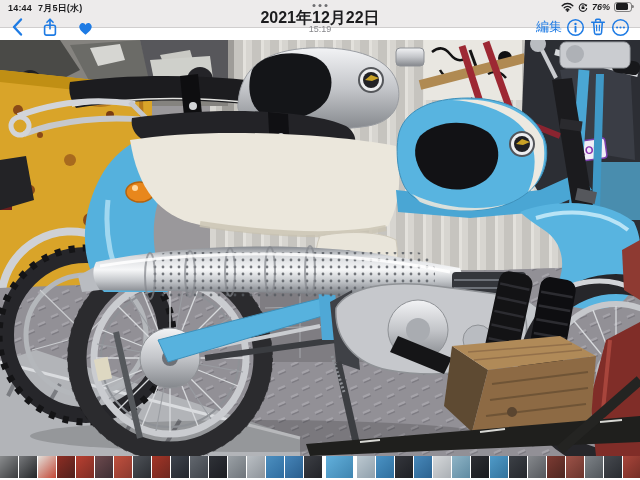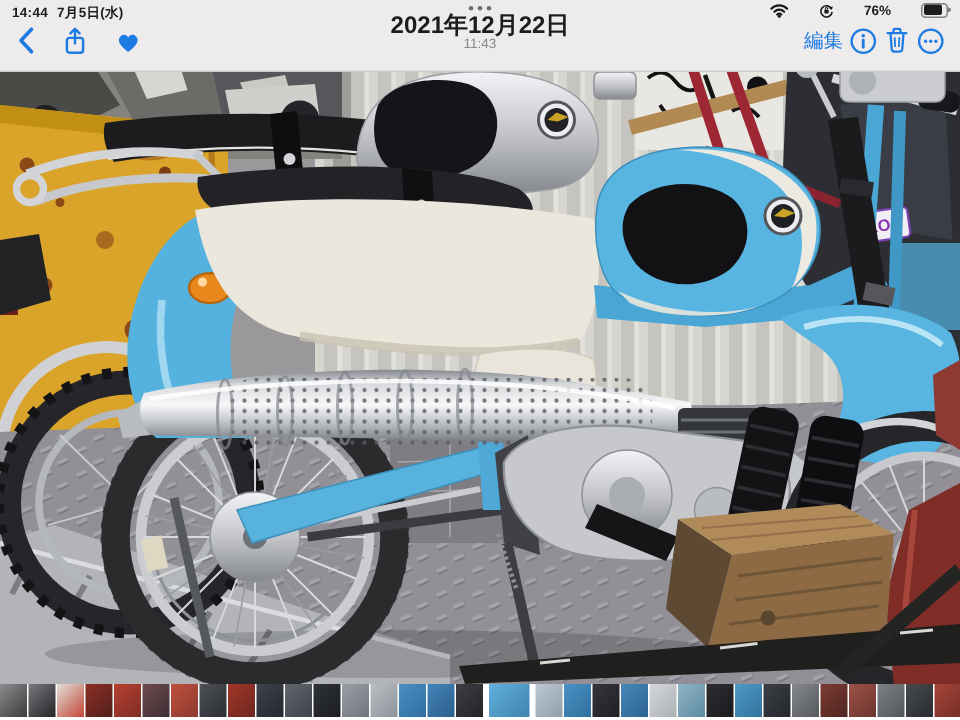--- a/index.html
+++ b/index.html
@@ -2,29 +2,29 @@
 <html style="--accent: #1e7be4; --bar-bg: #edebeb; --title: #1c1c1e; --subtitle: #87878b; --strip-bg: #ffffff;"><head>
 <meta charset="utf-8">
 <style>
   :root{
     --accent:#1e7be4; --bar-bg:#edebeb; --title:#1c1c1e; --subtitle:#87878b;
     --strip-bg:#ffffff;
   }
   html,body{margin:0;padding:0;background:#fff;}
   body{width:640px;height:480px;overflow:hidden;position:relative;
        font-family:"Liberation Sans","DejaVu Sans",sans-serif;-webkit-font-smoothing:antialiased;}
-  .header{position:absolute;top:0;left:0;width:640px;height:48px;background:var(--bar-bg);
+  .header{position:absolute;top:0;left:0;width:640px;height:28px;background:var(--bar-bg);
           border-bottom:1px solid rgba(0,0,0,.12);box-sizing:border-box;z-index:5;}
   
   .statusbar{position:absolute;top:0;left:0;width:100%;height:14px;}
   .sb-left{position:absolute;left:8px;top:2px;font-size:9px;font-weight:700;color:var(--title);letter-spacing:.2px;}
   .sb-left span{margin-right:6px;}
   .sb-dots{position:absolute;left:50%;top:4px;transform:translateX(-50%);display:flex;gap:3px;}
   .sb-dots i{width:3px;height:3px;border-radius:50%;background:#6d6d70;display:block;}
-  .sb-right{position:absolute;right:5px;top:1.5px;display:flex;align-items:center;gap:20px;}
+  .sb-right{position:absolute;right:5px;top:1.5px;display:flex;align-items:center;gap:4px;font-style:italic;}
   .sb-right .pct{font-size:9px;font-weight:700;color:var(--title);}
   .batt{position:relative;width:21px;height:10px;}
   .batt .case{position:absolute;left:0;top:0;width:18px;height:10px;border:1px solid rgba(0,0,0,.45);border-radius:3px;box-sizing:border-box;}
   .batt .fill{position:absolute;left:1.5px;top:1.5px;width:12px;height:7px;border-radius:1.5px;background:#1c1c1e;}
   .batt .tip{position:absolute;right:1px;top:3.5px;width:2px;height:3px;border-radius:0 2px 2px 0;background:rgba(0,0,0,.45);}
   
   .tb-left{position:absolute;left:10px;top:14px;height:26px;display:flex;align-items:center;gap:17px;}
   .tb-right{position:absolute;right:10px;top:14px;height:26px;display:flex;align-items:center;gap:4px;}
   .tb-btn{display:flex;align-items:center;justify-content:center;cursor:pointer;background:none;border:none;padding:0;}
   .edit-label{font-size:13px;color:var(--accent);font-weight:400;}
@@ -90,21 +90,21 @@
     </button>
     <button class="tb-btn">
       <svg width="19" height="17" viewBox="0 0 20 18">
         <path d="M10 16.6 C3.6 11.8 2.2 8.4 4.3 5.8 C6.4 3.4 9.2 4.3 10 6.4 C10.8 4.3 13.6 3.4 15.7 5.8 C17.8 8.4 16.4 11.8 10 16.6 Z" fill="var(--accent)"></path>
       </svg>
     </button>
   </div>
 
   <div class="title-block">
     <div class="title-date">2021年12月22日</div>
-    <div class="title-time">11:43</div>
+    <div class="title-time">15:19</div>
   </div>
 
   <div class="tb-right">
     <button class="tb-btn edit-label">編集</button>
     <button class="tb-btn">
       <svg width="19" height="19" viewBox="0 0 20 20">
         <circle cx="10" cy="10" r="8.2" fill="none" stroke="var(--accent)" stroke-width="1.6"></circle>
         <circle cx="10" cy="6.2" r="1.25" fill="var(--accent)"></circle>
         <line x1="10" y1="9.2" x2="10" y2="14.2" stroke="var(--accent)" stroke-width="2" stroke-linecap="round"></line>
       </svg>

